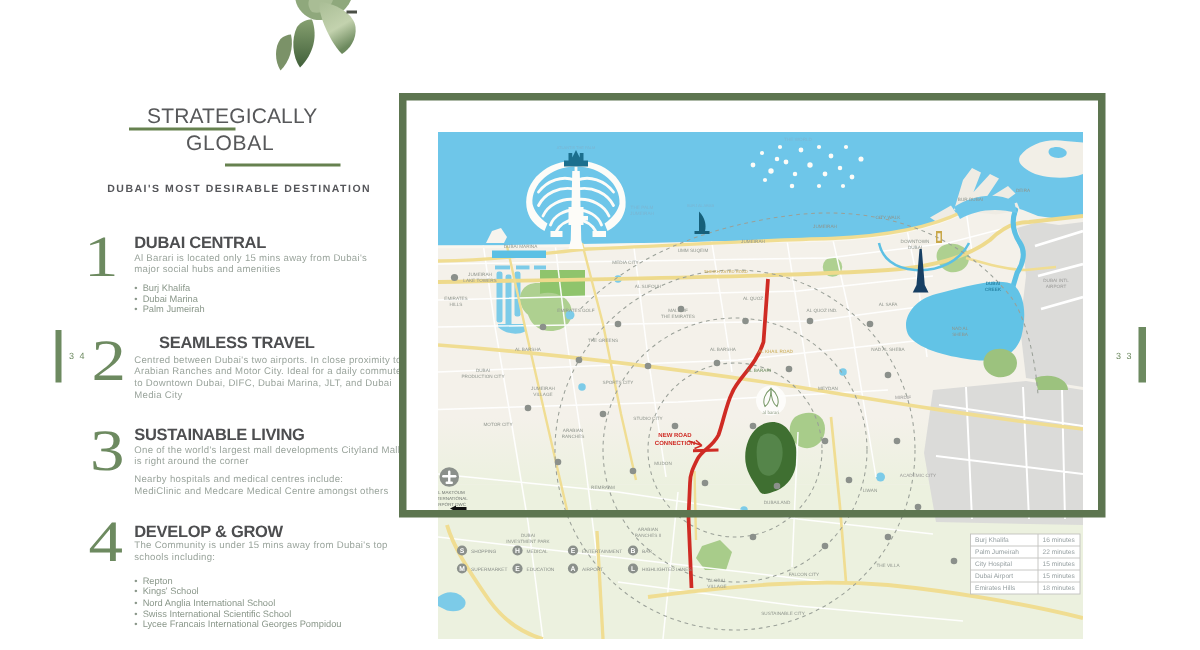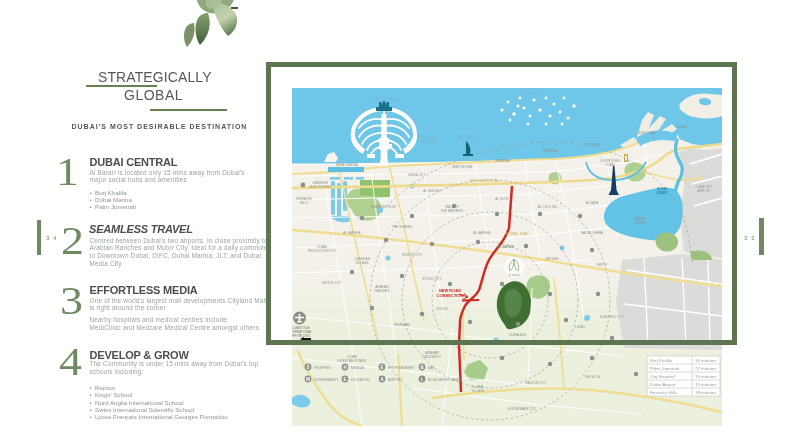--- a/index.html
+++ b/index.html
@@ -60,27 +60,27 @@
   <div>•&nbsp;&nbsp;Dubai Marina</div>
   <div>•&nbsp;&nbsp;Palm Jumeirah</div>
 </div>
 
 <div class="abs" style="left:37px;top:220px;width:4px;height:35px;background:#6d8a60;"></div>
 
 <div class="abs" style="left:46px;top:235px;color:#6d8a60;font-size:6px;letter-spacing:1px;line-height:1;">3 4</div>
 
 <div class="abs itemnum" style="left:60.5px;top:221.3px;font-size:39px;">2</div>
 
-<div class="abs ititle" style="left:89px;top:224.4px;font-style:italic;">SEAMLESS TRAVEL</div>
+<div class="abs ititle" style="left:106px;top:224.4px;">SEAMLESS TRAVEL</div>
 
 <div class="abs ibody" style="left:89.5px;top:236.5px;">Centred between Dubai's two airports. In close proximity to<br>Arabian Ranches and Motor City. Ideal for a daily commute<br>to Downtown Dubai, DIFC, Dubai Marina, JLT, and Dubai<br>Media City</div>
 
 <div class="abs itemnum" style="left:60px;top:280.7px;font-size:39px;">3</div>
 
-<div class="abs ititle" style="left:89.5px;top:285.3px;">EFFORTLESS MEDIA</div>
+<div class="abs ititle" style="left:89.5px;top:285.3px;">SUSTAINABLE LIVING</div>
 
 <div class="abs ibody" style="left:89.5px;top:296.6px;">One of the world's largest mall developments Cityland Mall<br>is right around the corner</div>
 
 <div class="abs ibody" style="left:89.5px;top:316.2px;">Nearby hospitals and medical centres include:<br>MediClinic and Medcare Medical Centre amongst others</div>
 
 <div class="abs itemnum" style="left:58.5px;top:341.6px;font-size:39px;">4</div>
 
 <div class="abs ititle" style="left:89.5px;top:349.6px;text-align:right;">DEVELOP &amp; GROW</div>
 
 <div class="abs ibody" style="left:89.5px;top:359.8px;">The Community is under 15 mins away from Dubai's top<br>schools including:</div>

